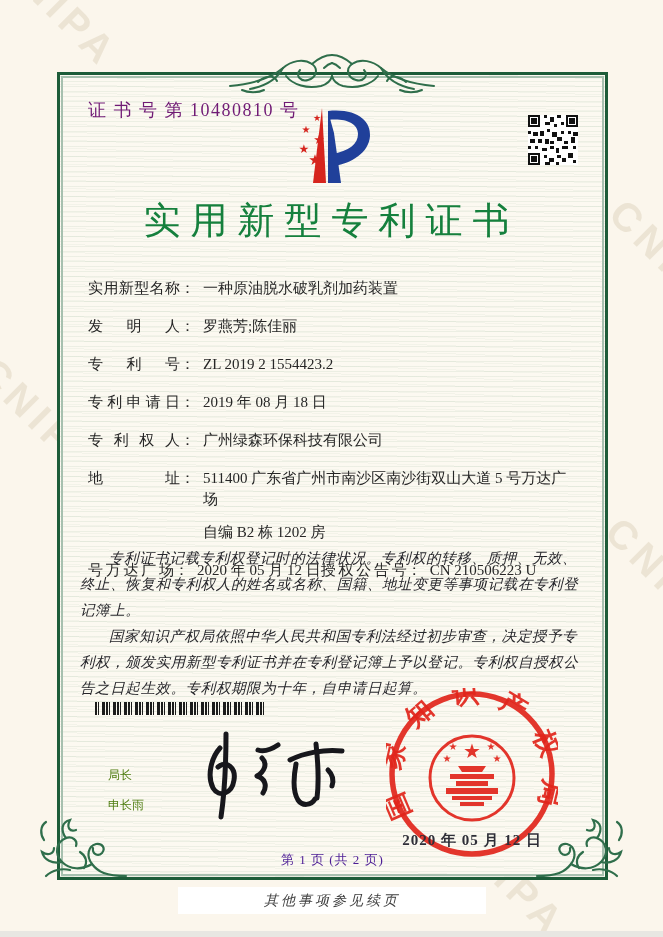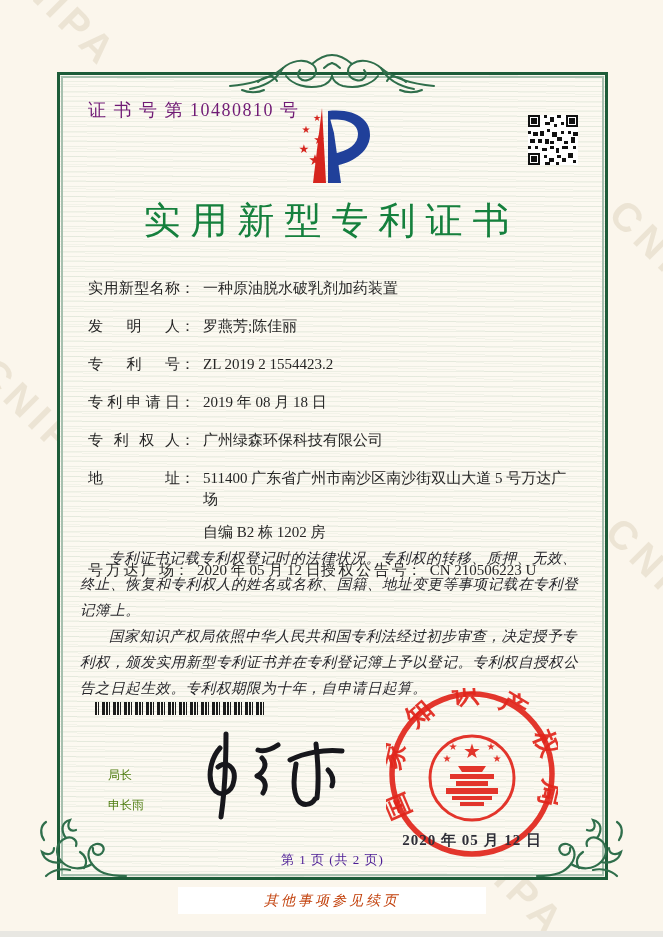--- a/index.html
+++ b/index.html
@@ -65,21 +65,21 @@
   .signature { position:absolute; left:192px; top:728px; z-index:3; }
   .seal { position:absolute; left:386px; top:688px; z-index:3; }
   .seal-date {
     position:absolute; left:392px; top:831px; width:160px; z-index:4; text-align:center;
     font-size:15px; font-weight:bold; color:#2e2e38; letter-spacing:1px;
   }
   .page-info { position:absolute; left:57px; width:551px; top:851px; z-index:2; text-align:center; font-size:13px; letter-spacing:1px; color:#4c1d95; }
   .footer-note {
     position:absolute; left:178px; top:887px; width:308px; height:27px; z-index:2;
     background:#ffffff; display:flex; align-items:center; justify-content:center;
-    font-size:14px; font-style:italic; letter-spacing:3px; color:#c2410c;
+    font-size:14px; font-style:italic; letter-spacing:3px; color:#404040;
   }
   .scan-edge { position:absolute; left:0; right:0; bottom:0; height:6px; background:#e8e7e2; z-index:5; }
 </style>
 </head>
 <body>
 
 <div class="page">
 
   <div class="wm" style="left:-18px; top:-16px;">CNIPA</div>
   <div class="wm" style="left:-36px; top:396px;">CNIPA</div>

